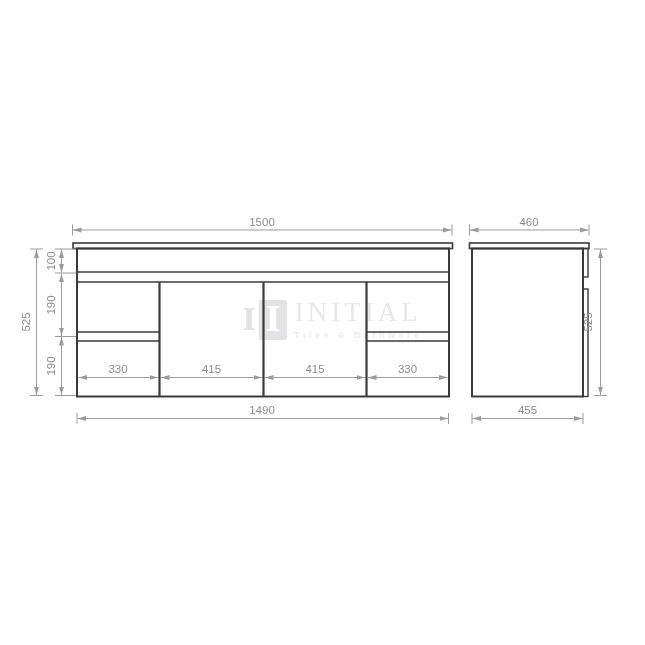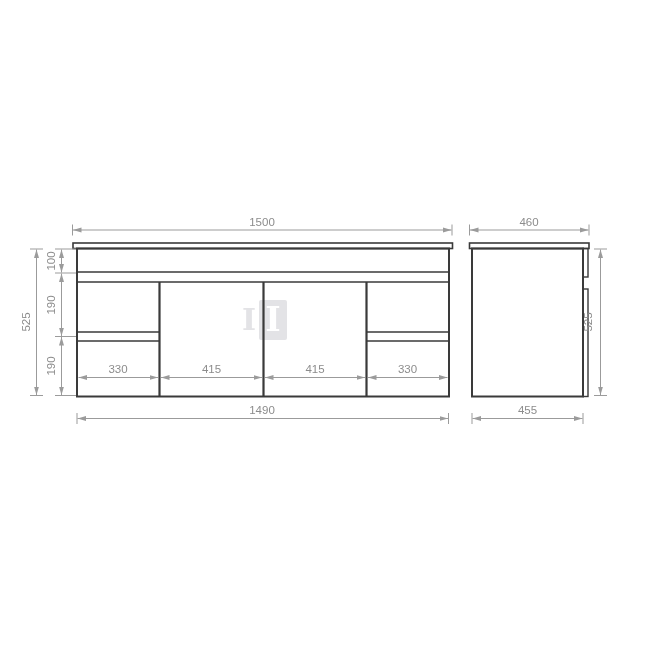--- a/index.html
+++ b/index.html
@@ -29,20 +29,24 @@
 <body>
 
 <div class="page">
 
   <div class="watermark">
     <div class="wm-logo">
       <span class="wm-bar">I</span>
       <span class="wm-box">
         <span class="wm-box-letter">I</span>
       </span>
+    </div>
+    <div class="wm-text">
+      <div class="wm-brand">INITIAL</div>
+      <div class="wm-tagline">Tiles &amp; Bathware</div>
     </div>
   </div>
 
   <svg class="drawing" width="645" height="645" viewBox="0 0 645 645">
     <defs>
       <marker id="mS" markerWidth="9" markerHeight="6" refX="0.5" refY="3" orient="auto" markerUnits="userSpaceOnUse">
         <path d="M9 0.5 L0.5 3 L9 5.5 Z" fill="#9b9b9b"></path>
       </marker>
       <marker id="mE" markerWidth="9" markerHeight="6" refX="8.5" refY="3" orient="auto" markerUnits="userSpaceOnUse">
         <path d="M0 0.5 L8.5 3 L0 5.5 Z" fill="#9b9b9b"></path>

